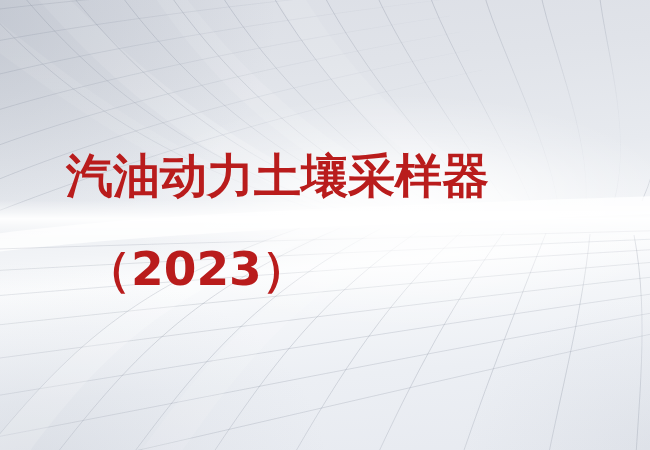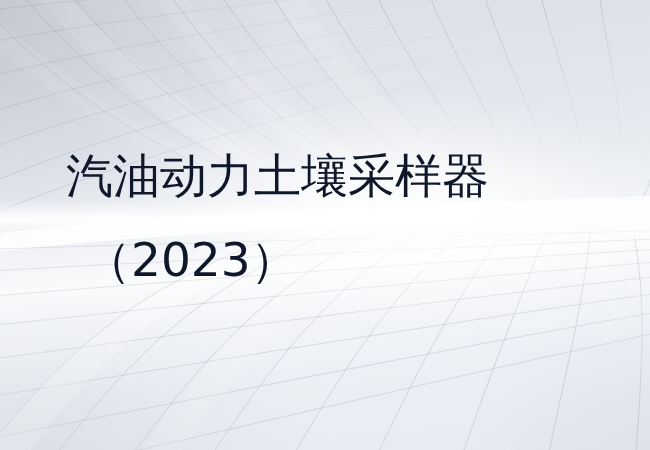--- a/index.html
+++ b/index.html
@@ -72,34 +72,34 @@
   }
   #bg-mesh { opacity: 0.95; }
   #text-block {
     position: absolute;
     left: 0; top: 0;
     width: 650px;
     height: 450px;
   }
   .title-line {
     position: absolute;
-    color: #0f172a;
-    font-weight: normal;
+    color: #b91c1c;
+    font-weight: bold;
     white-space: nowrap;
     letter-spacing: 0px;
   }
   #title-line-1 {
     left: 66px;
     top: 148px;
     font-size: 47px;
     line-height: 56px;
   }
   #title-line-2 {
     left: 84px;
-    top: 232px;
+    top: 241px;
     font-size: 47px;
     line-height: 56px;
   }
 </style>
 </head>
 <body>
 
 <div id="slide">
 
   <div class="bg-layer" id="bg-base"></div>

